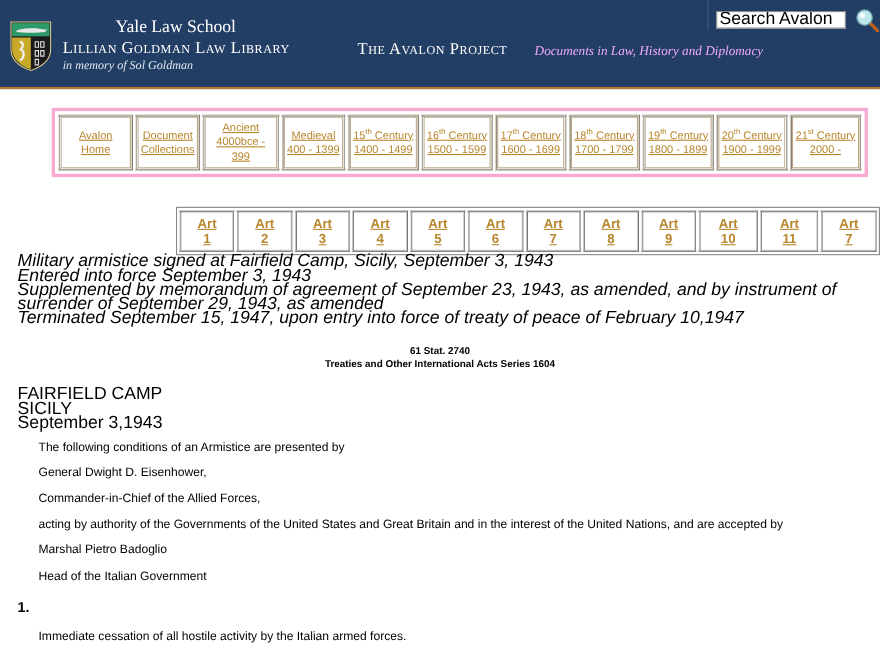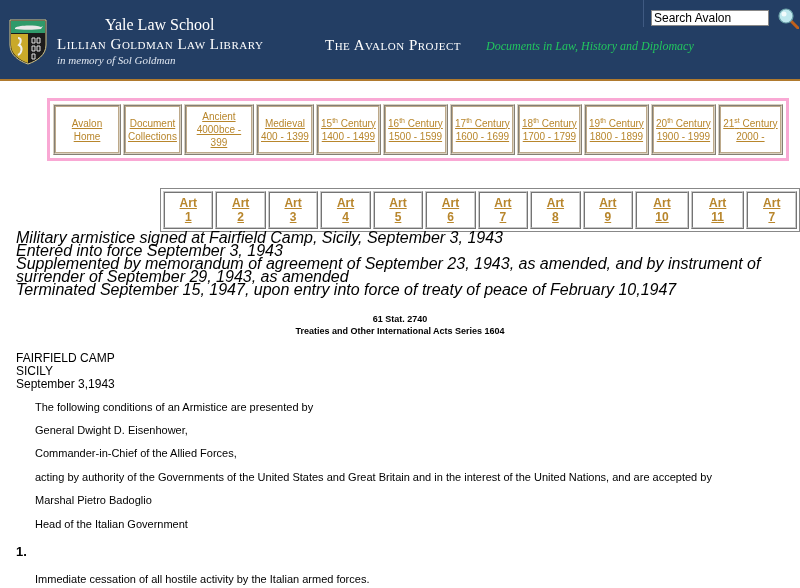--- a/index.html
+++ b/index.html
@@ -4,40 +4,40 @@
 <style>
   html, body { margin: 0; padding: 0; background: #ffffff; }
   body { width: 800px; height: 588px; overflow: hidden; font-family: "Liberation Sans", sans-serif; color: #000; }
 
   .header { position: relative; height: 79px; background: #233e64; border-bottom: 2px solid #b07a2e; }
   .logo { position: absolute; left: 9px; top: 19px; width: 38px; height: 46px; }
   .yls { position: absolute; left: 57px; top: 16px; color: #fff; font-family: "Liberation Serif", serif; font-size: 16px; margin-left: 48px; }
   .llib { position: absolute; left: 57px; top: 36px; color: #fff; font-family: "Liberation Serif", serif; font-size: 15px; letter-spacing: 0.5px; font-variant: small-caps; }
   .memory { position: absolute; left: 57px; top: 54px; color: #dfe6f0; font-family: "Liberation Serif", serif; font-style: italic; font-size: 11px; }
   .avalon { position: absolute; left: 325px; top: 37px; color: #fff; font-family: "Liberation Serif", serif; font-size: 15px; font-variant: small-caps; letter-spacing: 0.5px; }
-  .avalon-sub { position: absolute; left: 486px; top: 39px; color: #22c55e; font-family: "Liberation Serif", serif; font-style: italic; font-size: 12px; }
+  .avalon-sub { position: absolute; left: 486px; top: 39px; color: #f0abfc; font-family: "Liberation Serif", serif; font-style: italic; font-size: 12px; }
   .vsep { position: absolute; left: 643px; top: 0; width: 1px; height: 27px; background: #3f5a82; }
-  .search-input { position: absolute; left: 651px; top: 10px; width: 118px; height: 16px; border: 1px solid #888; background: #fff; font-family: "Liberation Sans", sans-serif; font-size: 12px; padding: 0 2px; box-sizing: border-box; color: #000; line-height: 14px; }
+  .search-input { position: absolute; left: 651px; top: 10px; width: 118px; height: 16px; border: 1px solid #888; background: #fff; font-family: "Liberation Sans", sans-serif; font-size: 16px; padding: 0 2px; box-sizing: border-box; color: #000; line-height: 14px; }
   .search-btn { position: absolute; left: 777px; top: 7px; width: 22px; height: 22px; cursor: pointer; }
 
   .navwrap { position: absolute; left: 47px; top: 98px; border: 3px solid #f9a8d4; background: #fff; padding: 1px; }
   .navtable { border-collapse: separate; border-spacing: 2px; }
   .navtable td { border: 2px ridge #d8d0c0; box-shadow: inset 0 0 0 1px #bda98a; padding: 4px 3px; text-align: center; font-size: 10px; line-height: 13px; height: 28px; }
   .navtable a, .arttable a { color: #b8862c; text-decoration: underline; }
   .navtable sup { font-size: 7px; line-height: 0; }
 
   .title { position: absolute; top: 156px; left: 0; width: 704px; text-align: center; font-family: "Liberation Serif", serif; font-weight: bold; font-size: 17px; color: #2a3f63; margin-top: 39px; }
 
   .artwrap { position: absolute; left: 160px; top: 188px; border: 1px solid #888; background: #fff; }
   .arttable { border-collapse: separate; border-spacing: 2px; }
   .arttable td { border: 2px ridge #c8c8c8; padding: 3px 12px; font-size: 12px; font-weight: bold; text-align: center; }
 
   .meta { position: absolute; left: 16px; top: 231px; width: 770px; font-style: italic; font-size: 16px; line-height: 13px; }
   .cite { position: absolute; left: 0; top: 313px; width: 800px; text-align: center; font-weight: bold; font-size: 9px; line-height: 12px; }
-  .place { position: absolute; left: 16px; top: 352px; font-size: 12px; line-height: 13px; }
+  .place { position: absolute; left: 16px; top: 352px; font-size: 16px; line-height: 13px; }
   .para { position: absolute; left: 35px; font-size: 11px; line-height: 13px; }
   .num { position: absolute; left: 16px; top: 544px; font-weight: bold; font-size: 13px; }
 </style>
 </head>
 <body>
 
 <div class="header">
   <svg class="logo" viewBox="0 0 38 46">
     <path d="M1 1 H37 V26 C37 36 28 42 19 45 C10 42 1 36 1 26 Z" fill="#1b1b1b" stroke="#d9c98a" stroke-width="1"></path>
     <rect x="2" y="2" width="34" height="12" fill="#2f9a6a"></rect>

